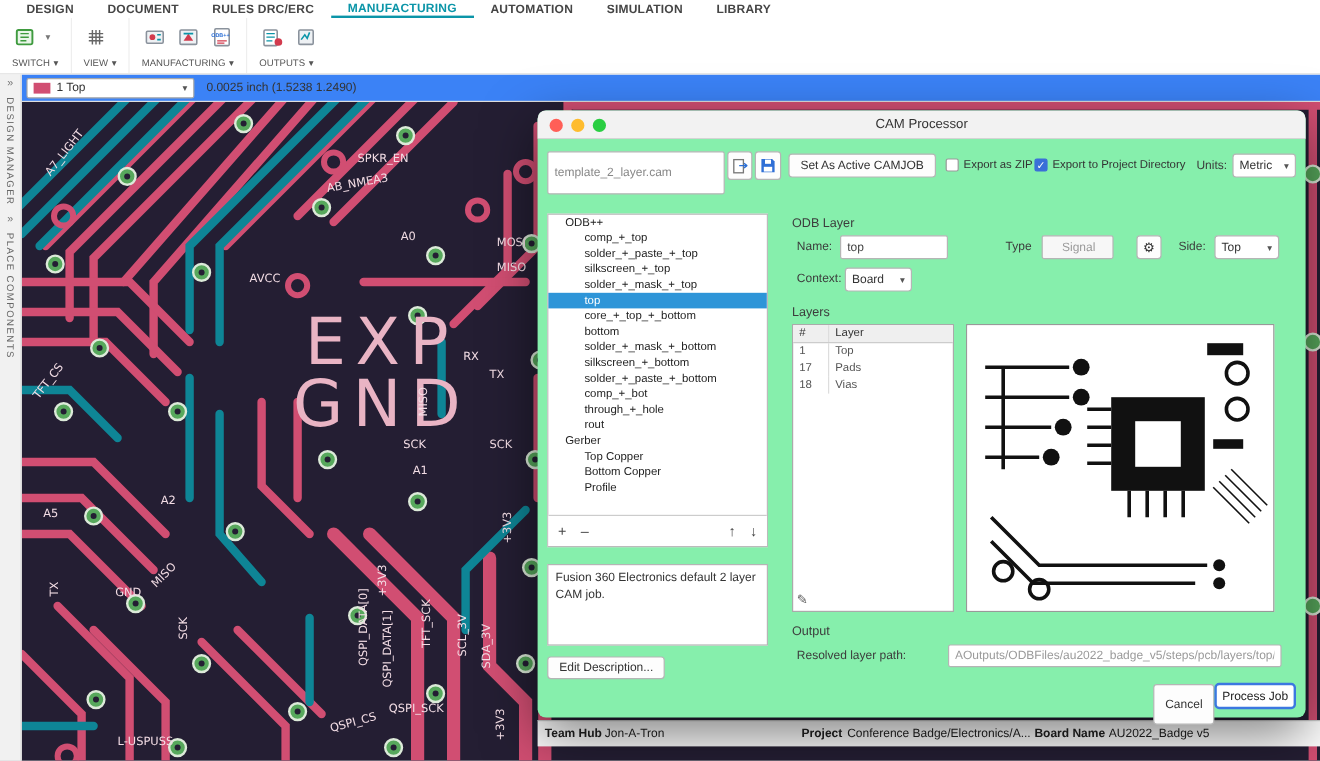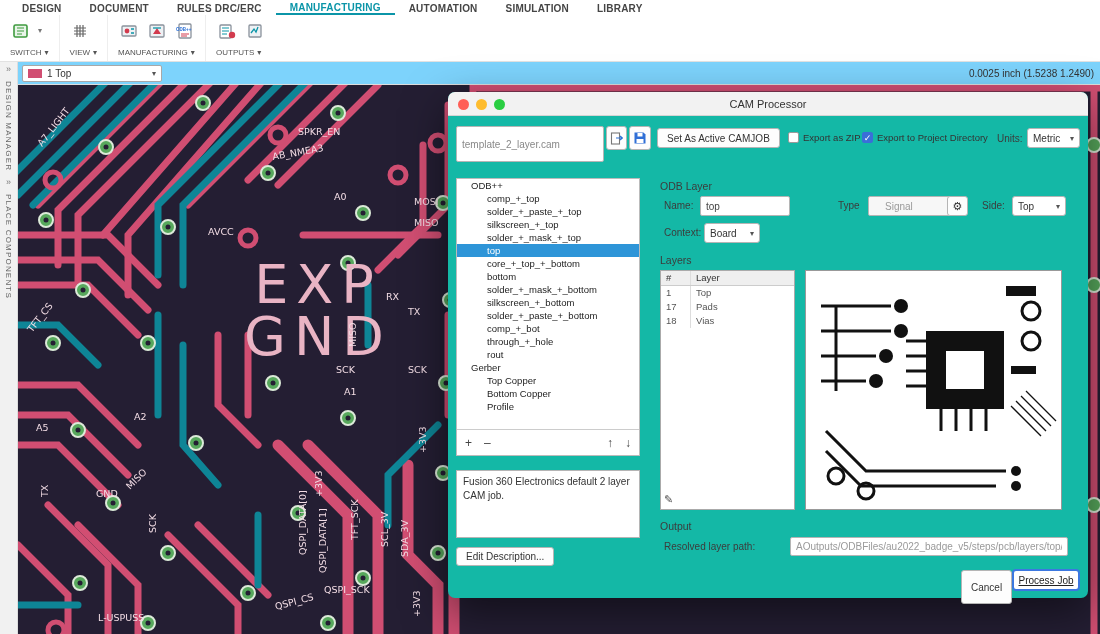--- a/index.html
+++ b/index.html
@@ -14,38 +14,38 @@
 
   
   .toolbar{position:absolute;left:0;top:15px;width:1100px;height:47px;background:#fff;border-bottom:1px solid #e2e2e2;display:flex;z-index:6;}
   .tgroup{display:flex;flex-direction:column;justify-content:space-between;padding:5px 10px 4px;border-right:1px solid #eee;}
   .tgroup .icons{display:flex;gap:7px;align-items:center;}
   .tgroup .glabel{font-size:8px;color:#555;display:flex;gap:3px;align-items:flex-start;white-space:nowrap;}
   .ticon{width:21px;height:21px;display:inline-flex;align-items:center;justify-content:center;position:relative;}
   .odbtxt{position:absolute;left:2px;top:7px;font-size:4.5px;color:#2a6fd6;font-weight:bold;}
 
   
-  .cmdbar{position:absolute;left:18px;top:62px;width:1082px;height:23px;background:#7dd3fc;border-bottom:1px solid #ddd;display:flex;align-items:center;padding:0 6px 0 4px;z-index:5;justify-content:space-between;}
+  .cmdbar{position:absolute;left:18px;top:62px;width:1082px;height:23px;background:#3b82f6;border-bottom:1px solid #ddd;display:flex;align-items:center;padding:0 6px 0 4px;z-index:5;}
   .layer-select{width:140px;height:17px;border:1px solid #a8a8a8;background:#fff;display:flex;align-items:center;gap:5px;padding:0 5px;font-size:10px;border-radius:2px;}
   .swatch{width:14px;height:9px;background:#d14e72;flex:none;}
   .layer-select .caret{margin-left:auto;font-size:8px;color:#555;}
   .coords{font-size:10px;color:#333;white-space:nowrap;margin-left:10px;}
   .cmdinput{flex:1;height:17px;border:1px solid #c7c7c7;background:#fff;font-size:10px;padding:0 7px;color:#555;margin-left:26px;border-radius:2px;font-family:"Liberation Sans",sans-serif;}
   .cmdinput::placeholder{color:#9a9a9a;}
 
   
   .sidestrip{position:absolute;left:0;top:62px;width:18px;height:572px;background:#f1f1f1;border-right:1px solid #ddd;z-index:5;display:flex;flex-direction:column;align-items:center;padding-top:3px;gap:7px;}
   .vlabel{writing-mode:vertical-rl;font-size:8px;color:#666;letter-spacing:1.2px;white-space:nowrap;}
   .chev{font-size:9px;color:#777;line-height:9px;cursor:pointer;}
 
   
   .pcb{position:absolute;left:18px;top:85px;width:1082px;height:549px;background:#241e33;overflow:hidden;z-index:1;}
 
   
-  .dialog{position:absolute;left:448px;top:92px;width:640px;height:506px;background:#14b8a6;border-radius:7px;box-shadow:0 14px 44px rgba(0,0,0,.5);z-index:10;font-size:10.5px;}
+  .dialog{position:absolute;left:448px;top:92px;width:640px;height:506px;background:#86efac;border-radius:7px;box-shadow:0 14px 44px rgba(0,0,0,.5);z-index:10;font-size:10.5px;}
   .titlebar{position:relative;height:24px;border-bottom:1px solid #d4d4d4;border-radius:7px 7px 0 0;background:#f2f2f2;display:flex;align-items:center;justify-content:center;font-size:11px;color:#333;}
   .lights{position:absolute;left:10px;top:7px;display:flex;gap:7px;}
   .light{width:11px;height:11px;border-radius:50%;cursor:pointer;}
   .abs{position:absolute;}
   .btn{background:#fdfdfd;border:1px solid #b5b5b5;border-radius:3px;font-size:10px;color:#333;display:inline-flex;align-items:center;justify-content:center;height:20px;padding:0 9px;cursor:pointer;}
   .txtin{border:1px solid #b5b5b5;border-radius:2px;background:#fff;font-size:10px;padding:0 5px;color:#444;font-family:"Liberation Sans",sans-serif;}
   .sel{background:#fff;border:1px solid #b5b5b5;border-radius:3px;display:inline-flex;align-items:center;justify-content:space-between;padding:0 5px;font-size:10px;cursor:pointer;}
   .sel .caret{font-size:8px;color:#555;margin-left:6px;}
   .chk{display:inline-flex;align-items:center;gap:4px;font-size:9.5px;color:#333;cursor:pointer;}
   .box{width:11px;height:11px;border:1px solid #9a9a9a;background:#fff;border-radius:2px;display:inline-flex;align-items:center;justify-content:center;font-size:9px;color:#fff;flex:none;}
@@ -67,21 +67,21 @@
   
   .ltable{position:absolute;left:212px;top:178px;width:135px;height:240px;background:#fff;border:1px solid #aaa;}
   .lhead{display:flex;height:15px;background:#efefef;border-bottom:1px solid #ccc;font-size:9.5px;color:#333;}
   .lhead span,.lrow span{padding:1px 5px;}
   .c0{width:30px;border-right:1px solid #ddd;flex:none;}
   .lrow{display:flex;height:14px;font-size:9.5px;color:#555;cursor:pointer;}
   .pencil{position:absolute;left:3px;bottom:3px;font-size:11px;color:#555;cursor:pointer;}
 
   .preview{position:absolute;left:357px;top:178px;width:257px;height:240px;background:#fff;border:1px solid #999;overflow:hidden;}
 
-  .procbtn{position:absolute;left:564px;top:477px;width:68px;height:22px;background:#fff;border:2px solid #3c78e0;border-radius:4px;font-size:10px;color:#222;display:flex;align-items:center;justify-content:center;cursor:pointer;text-decoration:underline;}
+  .procbtn{position:absolute;left:564px;top:477px;width:68px;height:22px;background:#fff;border:2px solid #3c78e0;border-radius:4px;font-size:10px;color:#222;display:flex;align-items:center;justify-content:center;cursor:pointer;}
 
   
   .footerbar{position:absolute;left:448px;top:600px;width:652px;height:22px;background:#fff;border-top:1px solid #ccc;z-index:9;font-size:10px;color:#222;}
   .footerbar b{font-weight:bold;}
   .fitem{position:absolute;top:5px;white-space:nowrap;}
 </style>
 </head>
 <body>
 
 <div class="app">
@@ -426,21 +426,21 @@
       </div>
     </div>
 
     <div class="descbox">Fusion 360 Electronics default 2 layer CAM job.</div>
     <button class="btn abs" style="left:8px;top:455px;height:19px">Edit Description...</button>
 
     <span class="seclab abs" style="left:212px;top:88px">ODB Layer</span>
     <span class="flab abs" style="left:216px;top:108px">Name:</span>
     <input class="txtin abs" style="left: 252px; top: 104px; width: 90px; height: 20px;" value="top">
     <span class="flab abs" style="left:390px;top:108px">Type</span>
-    <input class="txtin abs" style="left: 420px; top: 104px; width: 92px; height: 20px; color: rgb(154, 154, 154); background: rgb(247, 247, 247); padding-left: 16px;" disabled="" value="Signal">
+    <input class="txtin abs" style="left: 420px; top: 104px; width: 60px; height: 20px; color: rgb(154, 154, 154); background: rgb(247, 247, 247); padding-left: 16px;" disabled="" value="Signal">
     <button class="btn abs" style="left:499px;top:104px;width:21px;height:20px;padding:0;font-size:11px">
         <span>⚙</span>
       </button>
     <span class="flab abs" style="left:534px;top:108px">Side:</span>
     <div class="sel abs" style="left:564px;top:104px;width:54px;height:20px">
       <span>Top</span>
         <span class="caret">▾</span>
     </div>
     <span class="flab abs" style="left:216px;top:135px">Context:</span>
     <div class="sel abs" style="left:256px;top:131px;width:56px;height:20px">
@@ -514,14 +514,22 @@
     </div>
 
     <span class="seclab abs" style="left:212px;top:428px">Output</span>
     <span class="flab abs" style="left:216px;top:449px">Resolved layer path:</span>
     <input class="txtin abs" style="left: 342px; top: 445px; width: 278px; height: 19px; color: rgb(154, 154, 154);" disabled="" value="AOutputs/ODBFiles/au2022_badge_v5/steps/pcb/layers/top/features">
 
     <button class="btn abs" style="left:513px;top:478px;height:34px">Cancel</button>
     <div class="procbtn">Process Job</div>
   </div>
 
+  <div class="footerbar">
+    <span class="fitem" style="left:6px"><b>Team Hub</b></span>
+    <span class="fitem" style="left:56px">Jon-A-Tron</span>
+    <span class="fitem" style="left:220px"><b>Project</b></span>
+    <span class="fitem" style="left:258px">Conference Badge/Electronics/A...</span>
+    <span class="fitem" style="left:414px"><b>Board Name</b></span>
+    <span class="fitem" style="left:476px">AU2022_Badge v5</span>
+  </div>
 
 </div>
 
 </body></html>

